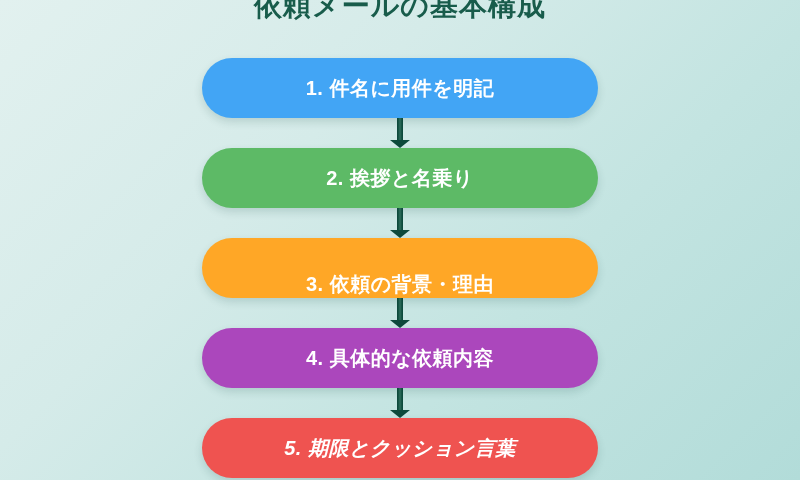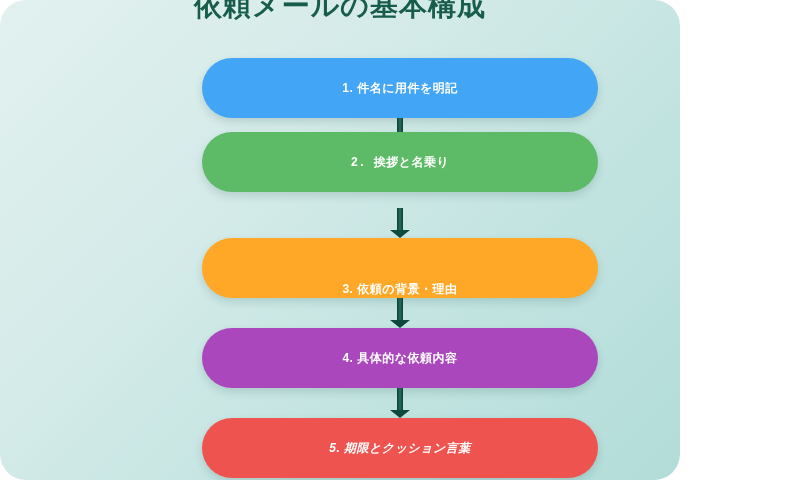--- a/index.html
+++ b/index.html
@@ -4,25 +4,24 @@
 <style>
   * { margin: 0; padding: 0; box-sizing: border-box; }
   html, body { width: 800px; height: 480px; overflow: hidden; }
   body {
     font-family: "Liberation Sans", "DejaVu Sans", sans-serif;
     position: relative;
   }
   .canvas {
     position: absolute;
     inset: 0;
-    width: 680px;
+    width: 800px;
     height: 480px;
     background: linear-gradient(135deg, #e2f1ef 0%, #d5ebe9 35%, #c3e4e1 65%, #b2dcd9 100%);
     overflow: hidden;
-    border-radius: 26px;
   }
   .diagram-title {
     position: absolute;
     top: -13px;
     left: 0;
     width: 100%;
     text-align: center;
     font-size: 28px;
     font-weight: 700;
     letter-spacing: 1px;
@@ -35,21 +34,21 @@
     width: 396px;
     height: 60px;
     border-radius: 30px;
     display: flex;
     align-items: center;
     justify-content: center;
     box-shadow: 0 4px 8px rgba(20, 70, 65, 0.16);
   }
   .flow-step-label {
     color: #ffffff;
-    font-size: 12px;
+    font-size: 20px;
     font-weight: 700;
     letter-spacing: 0.5px;
     white-space: nowrap;
   }
   .flow-arrow {
     position: absolute;
     left: 0;
     width: 800px;
     height: 0;
   }
@@ -77,21 +76,21 @@
 <div class="canvas">
   <h1 class="diagram-title">依頼メールの基本構成</h1>
   <div id="flow">
       <div class="flow-step" style="top: 58px; background: rgb(66, 165, 245);">
         <span class="flow-step-label">1. 件名に用件を明記</span>
       </div>
       <div class="flow-arrow" style="top: 118px;">
         <div class="arrow-stem"></div>
         <div class="arrow-head" style="border-top-color: rgb(13, 74, 60);"></div>
       </div>
-      <div class="flow-step" style="top: 132px; background: rgb(93, 186, 102); font-family: Liberation Mono, monospace;">
+      <div class="flow-step" style="top: 148px; background: rgb(93, 186, 102);">
         <span class="flow-step-label">2. 挨拶と名乗り</span>
       </div>
       <div class="flow-arrow" style="top: 208px;">
         <div class="arrow-stem"></div>
         <div class="arrow-head" style="border-top-color: rgb(13, 74, 60);"></div>
       </div>
       <div class="flow-step" style="top: 238px; background: rgb(255, 167, 38); align-items: flex-end;">
         <span class="flow-step-label">3. 依頼の背景・理由</span>
       </div>
       <div class="flow-arrow" style="top: 298px;">

